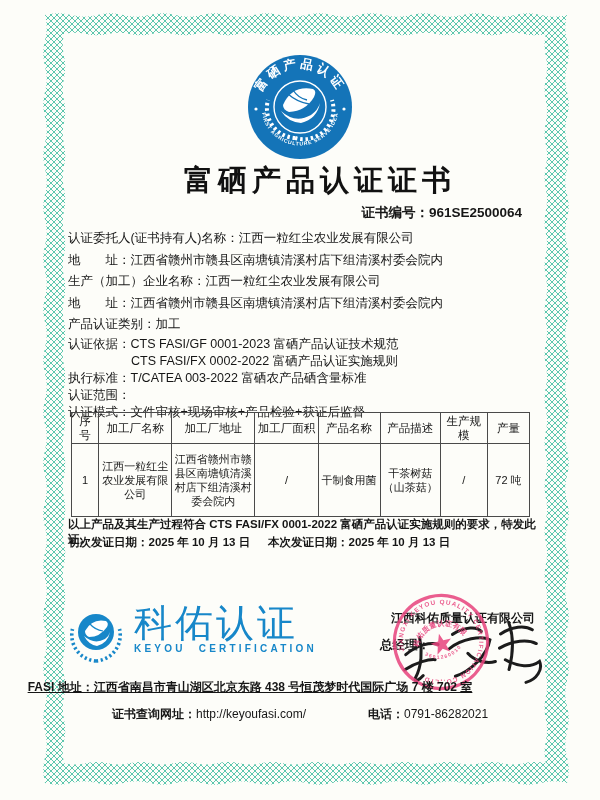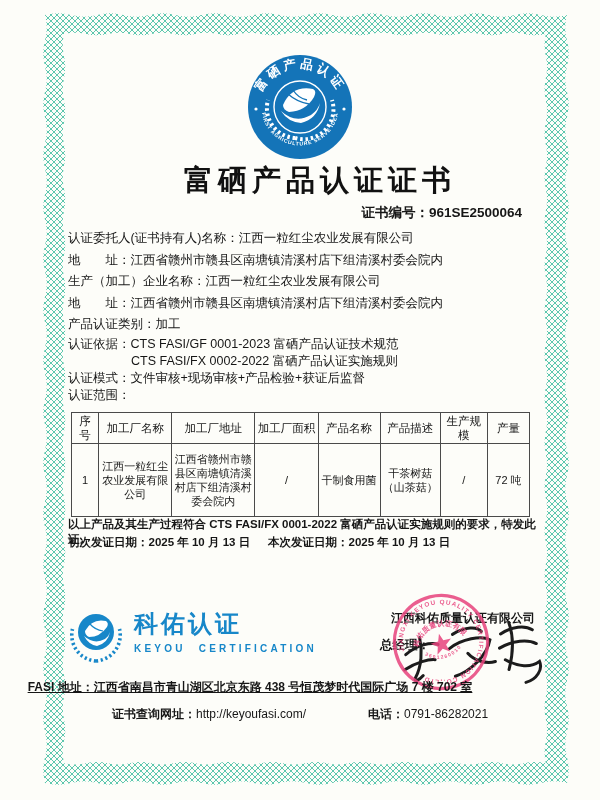--- a/index.html
+++ b/index.html
@@ -29,21 +29,21 @@
   
   .statement{position:absolute;left:68px;top:517px;width:468px;font-size:11.5px;font-weight:700;}
   .d1{position:absolute;left:68px;top:535px;font-size:11.5px;font-weight:700;}
   .d2{position:absolute;left:268px;top:535px;font-size:11.5px;font-weight:700;}
   .validity{position:absolute;left:68px;top:556px;font-size:11.5px;font-weight:700;}
   .query-note{position:absolute;left:0;top:580px;width:600px;text-align:center;
               font-size:11.5px;font-weight:700;}
   
   .keyou-logo{position:absolute;left:64px;top:604px;width:64px;height:64px;}
   .keyou-text{position:absolute;left:134px;top:607px;color:#1787c9;}
-  .keyou-cn{font-size:24px;font-weight:700;letter-spacing:3px;line-height:33px;}
+  .keyou-cn{font-size:38px;font-weight:400;letter-spacing:3px;line-height:33px;}
   .keyou-en{font-size:10px;font-weight:700;letter-spacing:3.2px;margin-top:2px;}
   .issuer-company{position:absolute;left:391px;top:610px;font-size:12px;font-weight:700;}
   .signer-label{position:absolute;left:380px;top:637px;font-size:12.5px;font-weight:700;}
   .signature-svg{position:absolute;left:398px;top:612px;}
   .seal-svg{position:absolute;left:391px;top:592px;opacity:.86;}
   
   .footer-address{position:absolute;left:0;top:679px;width:500px;text-align:center;
                   font-size:12px;font-weight:600;text-decoration:underline;}
   .footer-site{position:absolute;left:112px;top:706px;font-size:12px;}
   .footer-phone{position:absolute;left:368px;top:706px;font-size:12px;}
@@ -92,22 +92,23 @@
   <div class="certno"><span class="flabel">证书编号：</span><span>961SE2500064</span></div>
 
   <div class="fields">
     <div class="field g1"><span>认证委托人(证书持有人)名称：</span><span>江西一粒红尘农业发展有限公司</span></div>
     <div class="field g1"><span>地　　址：</span><span>江西省赣州市赣县区南塘镇清溪村店下组清溪村委会院内</span></div>
     <div class="field g1"><span>生产（加工）企业名称：</span><span>江西一粒红尘农业发展有限公司</span></div>
     <div class="field g1"><span>地　　址：</span><span>江西省赣州市赣县区南塘镇清溪村店下组清溪村委会院内</span></div>
     <div class="field g1"><span>产品认证类别：</span><span>加工</span></div>
     <div class="field g2"><span>认证依据：</span><span>CTS FASI/GF 0001-2023 富硒产品认证技术规范</span></div>
     <div class="field g2 indent"><span></span><span>CTS FASI/FX 0002-2022 富硒产品认证实施规则</span></div>
+    <div class="field g2"><span>执行标准：</span><span>T/CATEA 003-2022 富硒农产品硒含量标准</span></div>
+    <div class="field g2"><span>认证范围：</span><span></span></div>
     <div class="field g2"><span>认证模式：</span><span>文件审核+现场审核+产品检验+获证后监督</span></div>
-    <div class="field g2"><span>认证范围：</span><span></span></div>
   </div>
 
   <table class="scope">
     <colgroup>
       <col style="width:27px">
         <col style="width:73px">
         <col style="width:83px">
         <col style="width:63px">
       <col style="width:62px">
         <col style="width:60px">

